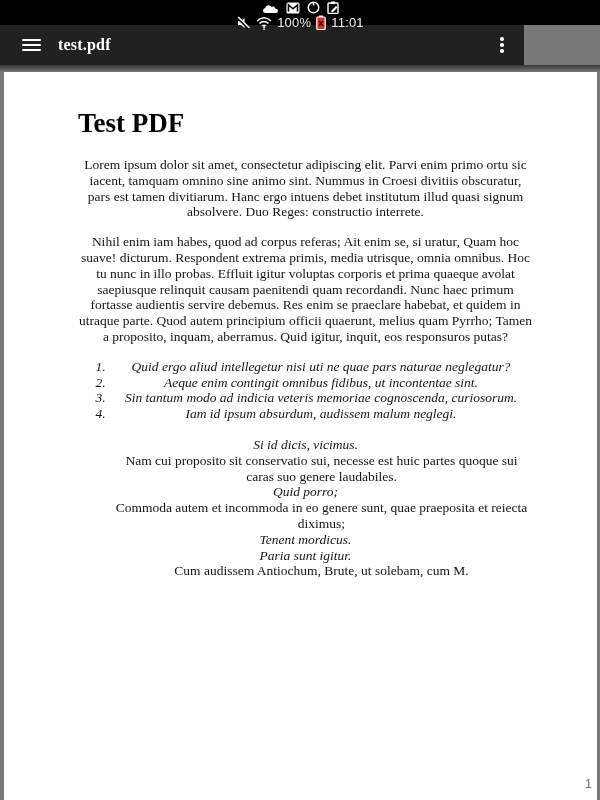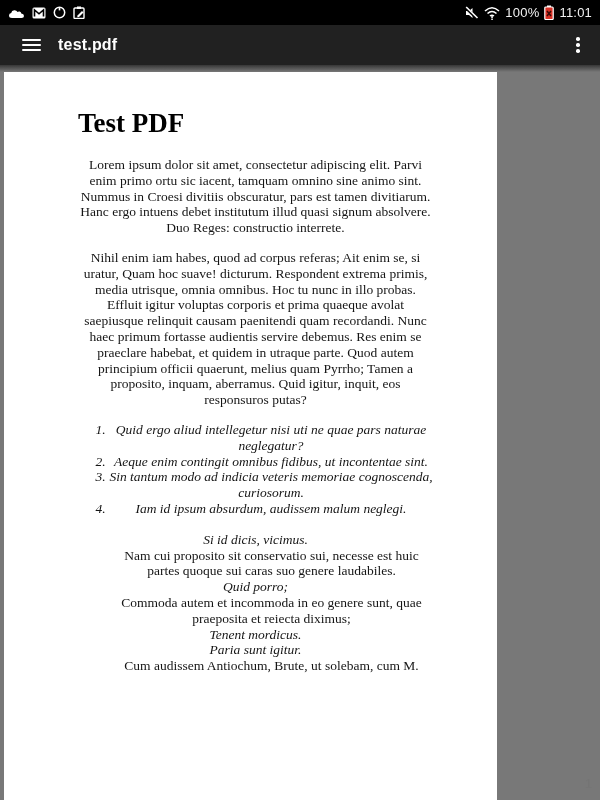--- a/index.html
+++ b/index.html
@@ -4,49 +4,49 @@
 <style>
   html,body{margin:0;padding:0;}
   body{
     width:600px;height:800px;overflow:hidden;position:relative;
     font-family:"Liberation Sans",sans-serif;background:#787878;
   }
   
   .status-bar{
     position:absolute;top:0;left:0;width:600px;height:25px;background:#000;
     display:flex;align-items:center;justify-content:space-between;
-    padding:0 8px;box-sizing:border-box;color:#fff;z-index:30;
+    padding:0 8px;box-sizing:border-box;color:#fff;z-index:30;flex-direction:column;
   }
   .status-left,.status-right{display:flex;align-items:center;gap:7px;}
   .status-right{gap:5px;}
   .sicon{display:inline-flex;align-items:center;justify-content:center;height:15px;}
   .status-text{font-size:13px;color:#f2f2f2;letter-spacing:0.2px;}
   
   .app-bar{
-    position:absolute;top:25px;left:0;width:600px;height:40px;background:#212121;
-    display:flex;align-items:center;z-index:25;
+    position:absolute;top:25px;left:0;width:524px;height:40px;background:#212121;
+    display:flex;align-items:center;z-index:25;font-family:Liberation Serif, serif;
   }
   .app-bar-shadow{
     position:absolute;top:65px;left:0;width:600px;height:7px;z-index:24;
     background:linear-gradient(to bottom,rgba(0,0,0,0.55),rgba(0,0,0,0));
   }
   .hamburger{width:19px;height:13px;margin-left:22px;display:flex;flex-direction:column;
     justify-content:space-between;cursor:pointer;}
   .hamburger span{display:block;height:2.4px;background:#fff;border-radius:1px;}
   .app-title{color:#fff;font-size:16px;font-weight:bold;margin-left:17px;letter-spacing:0.2px;}
   .overflow{margin-left:auto;margin-right:10px;width:24px;height:24px;display:flex;
     align-items:center;justify-content:center;cursor:pointer;}
   .overflow .dots{display:flex;flex-direction:column;gap:2.5px;}
   .overflow .dots i{width:3.5px;height:3.5px;border-radius:50%;background:#fff;display:block;}
   
   .pdf-tray{
     position:absolute;top:65px;left:0;width:600px;height:735px;background:#787878;
   }
   .pdf-page{
-    position:absolute;top:7px;left:4px;width:493px;height:728px;background:#fff;
+    position:absolute;top:7px;left:4px;width:593px;height:728px;background:#fff;
     box-sizing:border-box;padding:36px 64px 16px 74px;overflow:hidden;
     font-family:"Liberation Serif",serif;color:#151515;
   }
   .pdf-page h1{
     font-size:27px;margin:0 0 18px 0;font-weight:bold;color:#000;
   }
   .pdf-page p,.pdf-page li,.pdf-page dt,.pdf-page dd{
     font-size:13.5px;line-height:15.8px;text-align:center;
   }
   .pdf-page p{margin:0 0 14px 0;}

